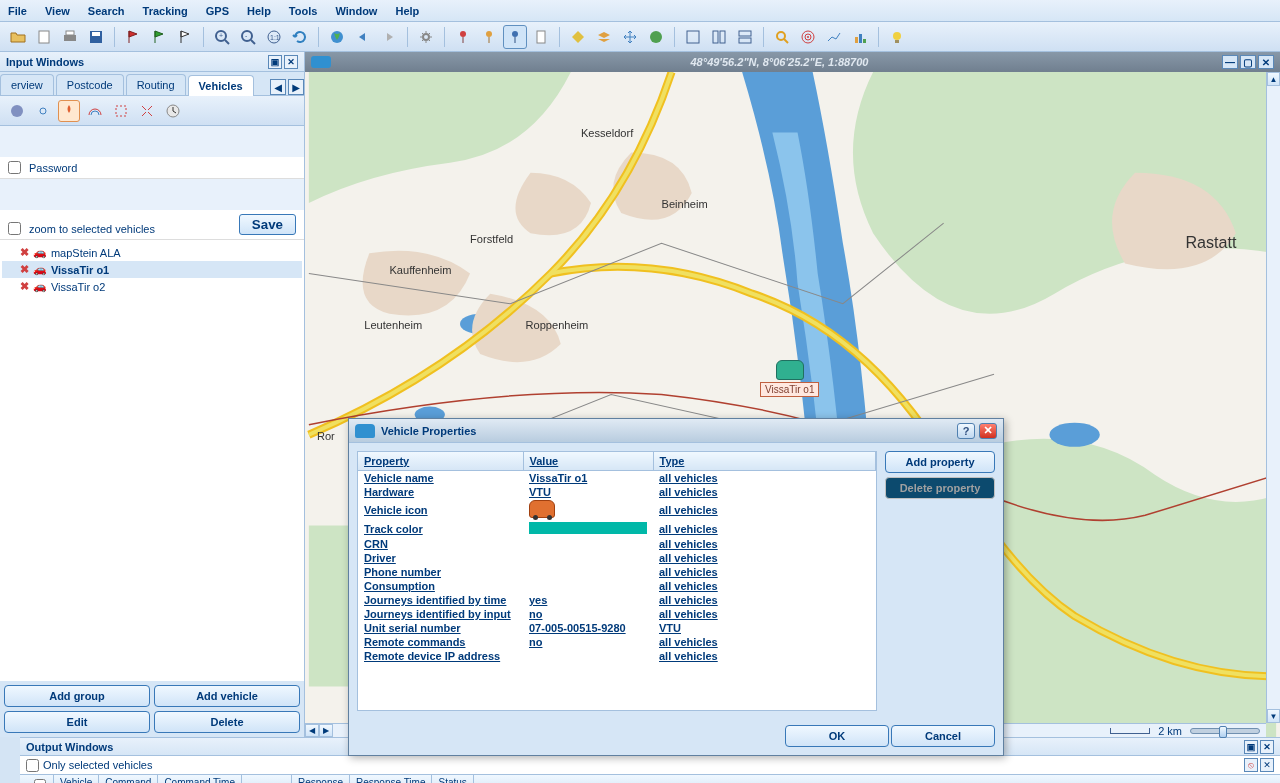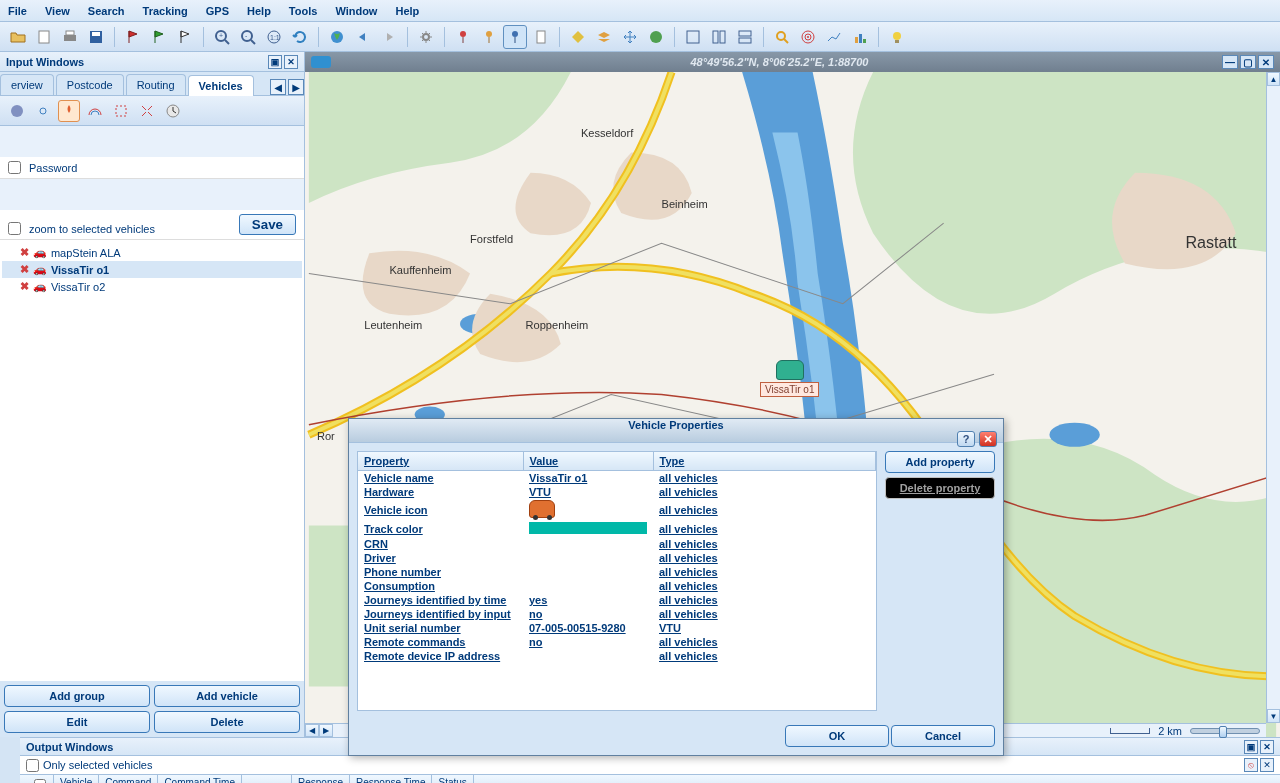--- a/index.html
+++ b/index.html
@@ -70,40 +70,40 @@
 .output-check { padding: 2px 6px; display: flex; align-items: center; gap: 4px; background: #fff; }
 .output-check .icons2 { margin-left: auto; display: flex; gap: 2px; }
 .output-check .icons2 span { width: 14px; height: 14px; border: 1px solid #5a88b8; background: #e8f1fb; display: flex; align-items: center; justify-content: center; font-size: 9px; }
 .output-headers { display: flex; background: linear-gradient(#f0f8ff, #d6e6f6); height: 18px; border-top: 1px solid #a4c0de; font-size: 10px; }
 .output-headers span { padding: 2px 6px; border-right: 1px solid #a4c0de; }
 .output-headers .lead { width: 34px; }
 .output-headers input { width: 12px; height: 12px; margin: 2px 8px; }
 
 
 .dialog { position: absolute; left: 348px; top: 418px; width: 656px; background: #d6e6f6; border: 1px solid #6080a0; box-shadow: 2px 2px 8px rgba(0,0,0,0.3); }
-.dialog-title { background: linear-gradient(#e0eaf4, #b8ccdf); height: 24px; display: flex; align-items: center; padding: 0 6px; font-weight: bold; border-bottom: 1px solid #a4c0de; flex-direction: column; }
+.dialog-title { background: linear-gradient(#e0eaf4, #b8ccdf); height: 24px; display: flex; align-items: center; padding: 0 6px; font-weight: bold; border-bottom: 1px solid #a4c0de; }
 .dialog-title .dcar { width: 20px; height: 14px; background: #3090d0; border-radius: 4px 4px 2px 2px; margin-right: 6px; }
 .dialog-title .dbtns { margin-left: auto; display: flex; gap: 4px; }
 .dialog-title .dbtns span { width: 18px; height: 16px; border: 1px solid #5080b0; border-radius: 3px; display: flex; align-items: center; justify-content: center; font-weight: bold; }
 .dialog-title .dbtns .help { background: linear-gradient(#f0f8ff, #c0d8f0); color: #305080; }
 .dialog-title .dbtns .close { background: linear-gradient(#ff8070, #d03020); color: #fff; }
 
 .dialog-body { display: flex; padding: 8px; gap: 8px; }
 .prop-table-wrap { flex: 1; border: 1px solid #a4c0de; background: #fff; height: 260px; overflow: auto; }
 .prop-table { width: 100%; border-collapse: collapse; text-decoration: underline; }
 .prop-table th { background: linear-gradient(#f0f8ff, #d6e6f6); text-align: left; padding: 3px 6px; border-right: 1px solid #a4c0de; border-bottom: 1px solid #a4c0de; font-weight: bold; }
 .prop-table td { padding: 1px 6px; font-weight: bold; color: #003a7a; }
 .prop-table td.underline { text-decoration: underline dotted; }
 .track-color-swatch { display: inline-block; width: 118px; height: 12px; background: #00b8a8; }
 .vcar-icon { display: inline-block; width: 26px; height: 18px; background: #e07030; border-radius: 6px 6px 3px 3px; border: 1px solid #a04010; position: relative; }
 .vcar-icon::after { content: ''; position: absolute; bottom: -3px; left: 3px; width: 5px; height: 5px; background: #333; border-radius: 50%; box-shadow: 14px 0 #333; }
 
 .dialog-side { width: 110px; display: flex; flex-direction: column; gap: 4px; }
 .dialog-side button { padding: 4px; border: 1px solid #3878b8; background: linear-gradient(#f0f8ff, #d0e4f8); border-radius: 4px; cursor: pointer; color: #003a7a; font-weight: bold; font-size: 11px; }
-.dialog-side button:disabled { color: #a0a0a0; border-color: #c0c0c0; background: #000000; text-decoration: underline; }
+.dialog-side button:disabled { color: #a0a0a0; border-color: #c0c0c0; background: #0c4a6e; }
 
 .dialog-footer { display: flex; justify-content: flex-end; padding: 6px 8px 8px; gap: 2px; }
 .dialog-footer button { width: 104px; padding: 4px; border: 1px solid #3878b8; background: linear-gradient(#f0f8ff, #d0e4f8); border-radius: 4px; cursor: pointer; color: #003a7a; font-weight: bold; font-size: 11px; }
 
 svg.icon { width: 16px; height: 16px; }
 </style>
 </head>
 <body>
 
 <div class="menubar">

